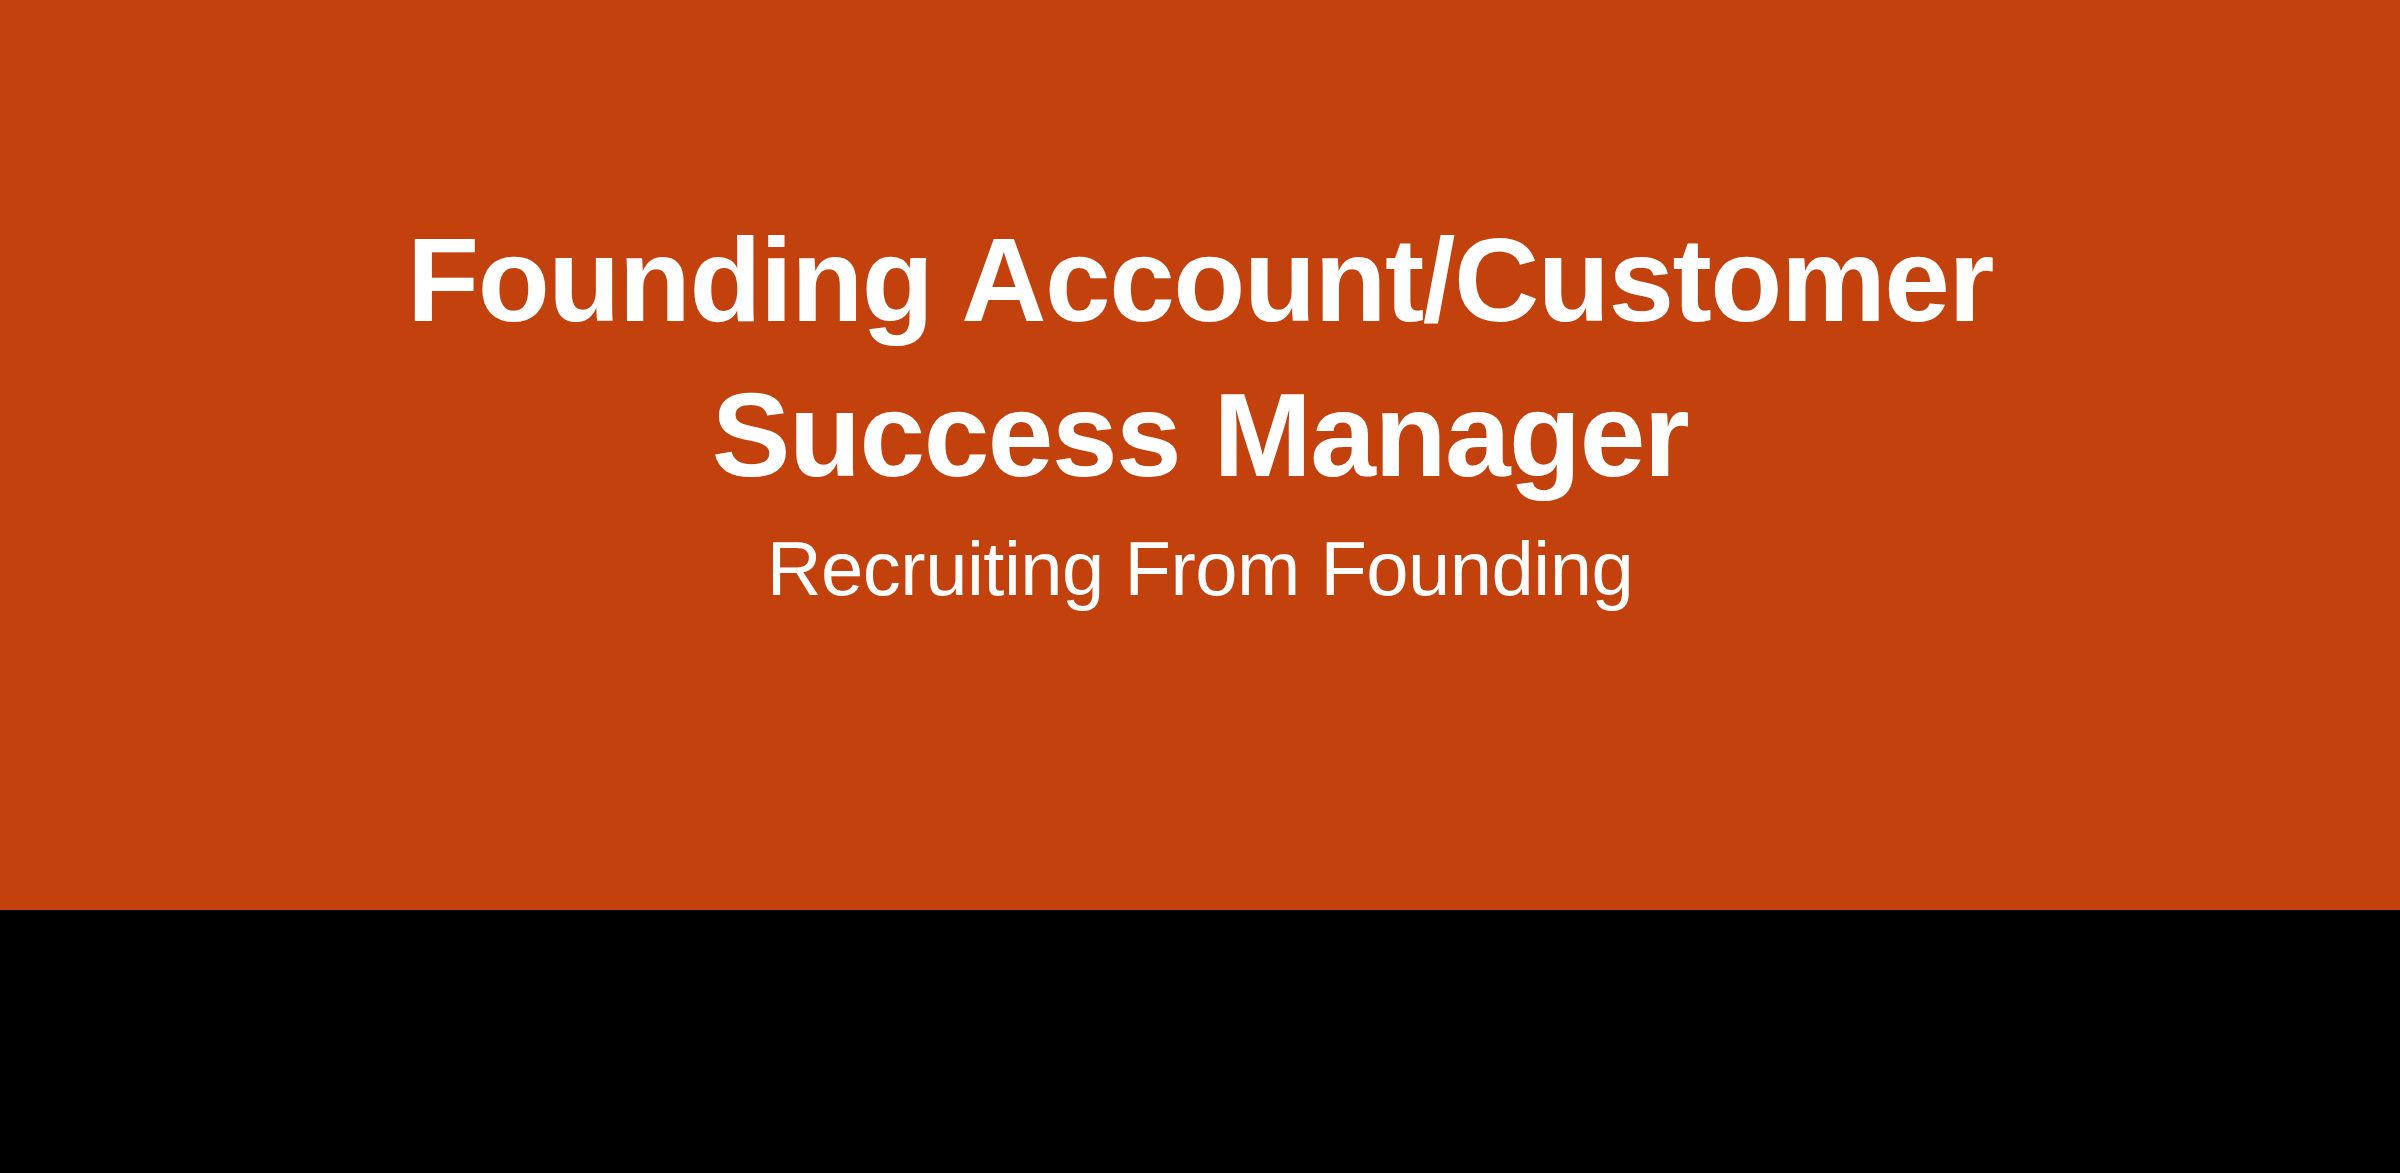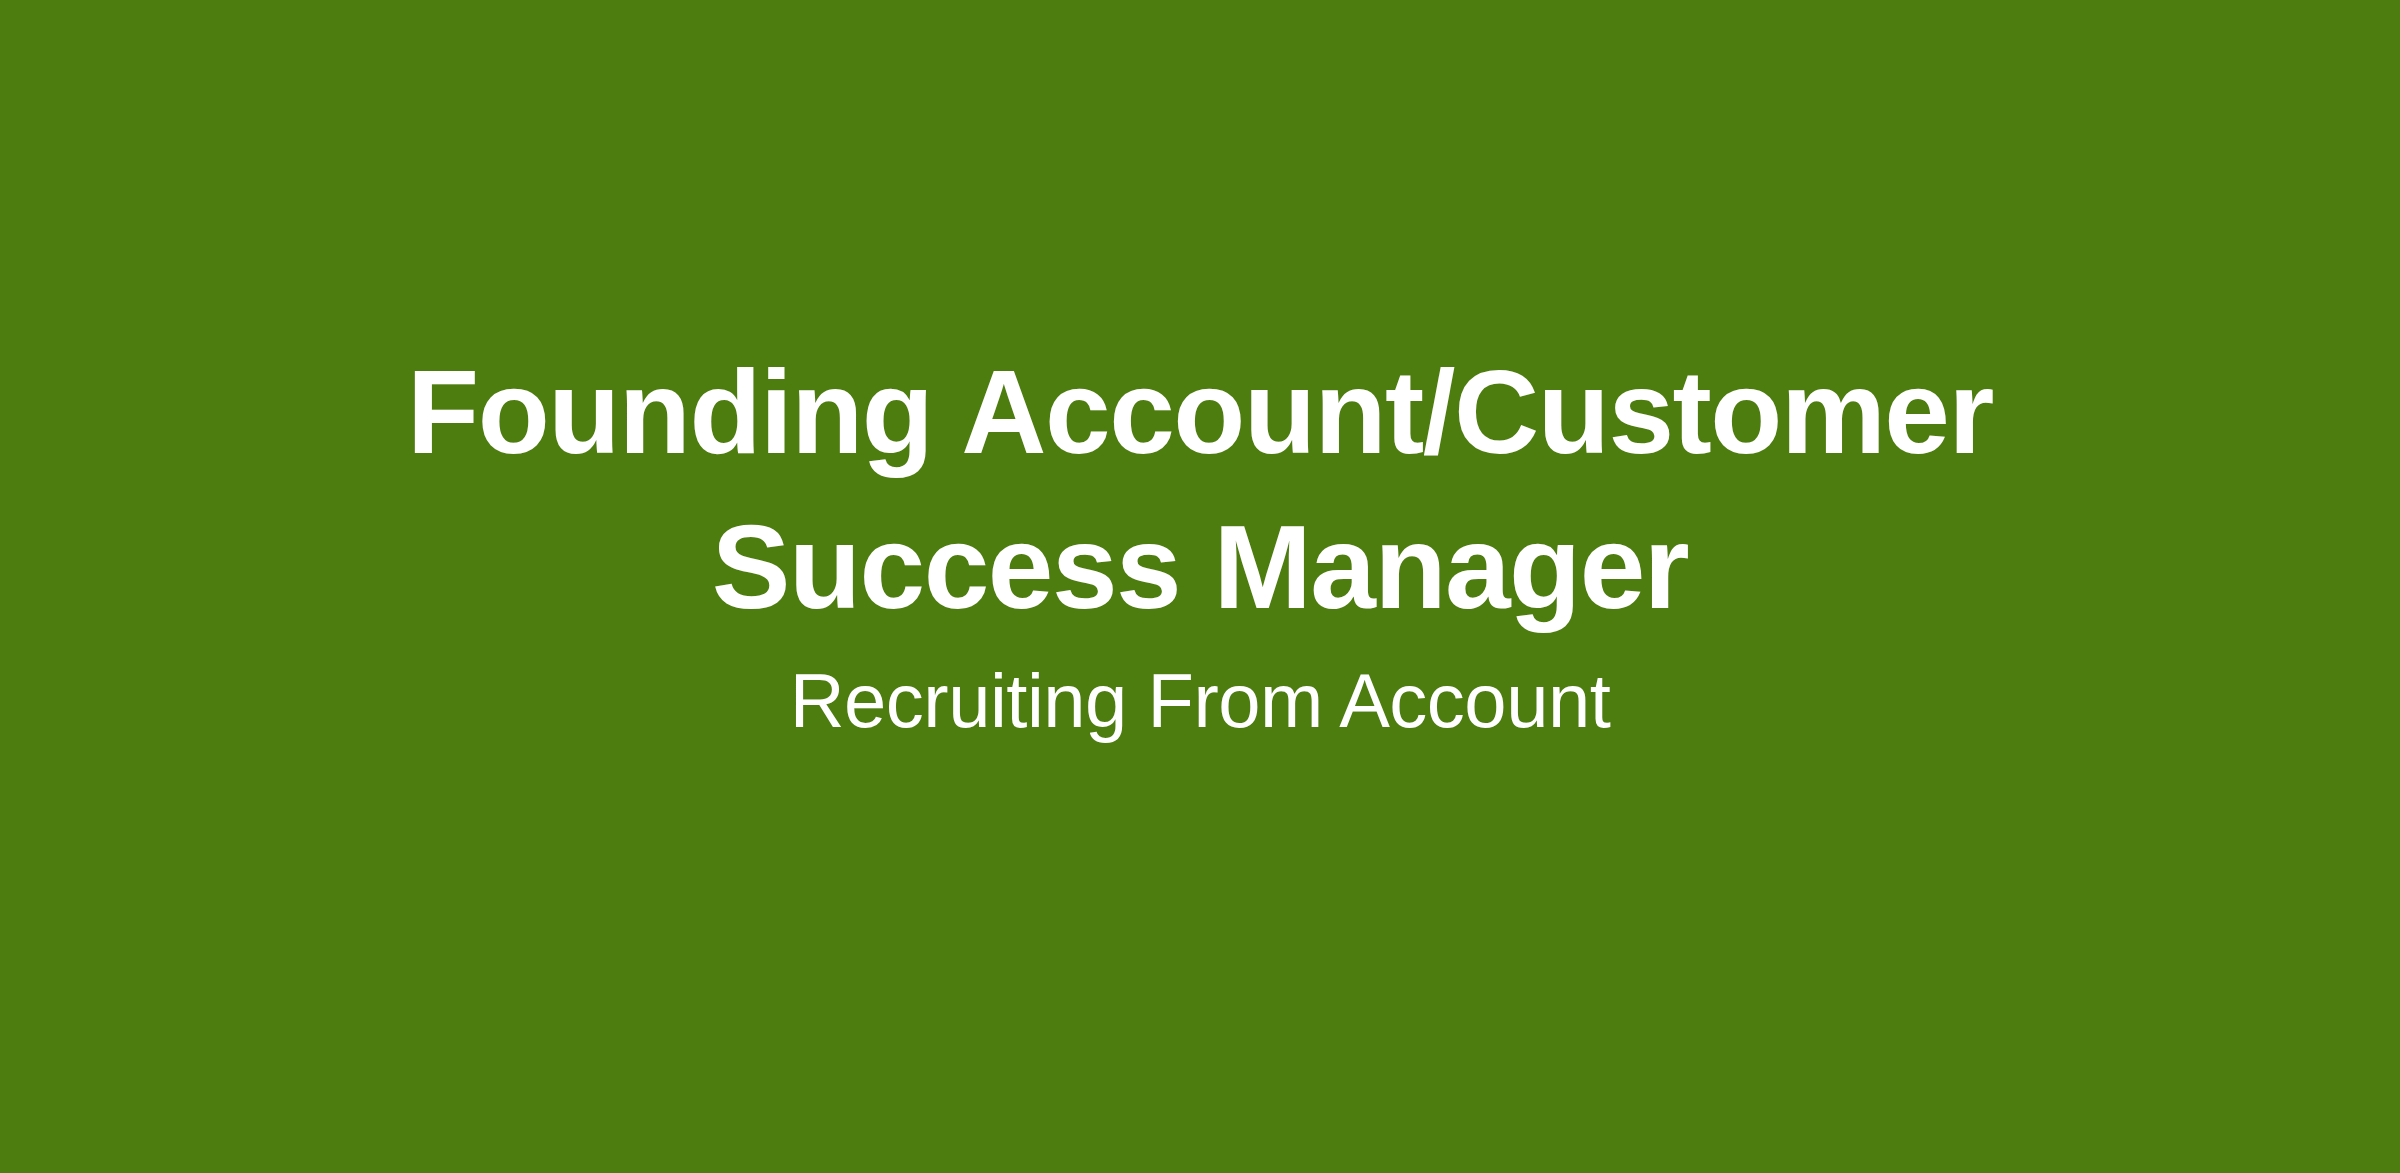--- a/index.html
+++ b/index.html
@@ -13,22 +13,22 @@
   body {
     background: #000000;
     font-family: "Liberation Sans", sans-serif;
     -webkit-font-smoothing: antialiased;
   }
 
   .slide {
     position: relative;
     box-sizing: border-box;
     width: 2400px;
-    height: 1173px;
-    background: #4d7c0f;
+    height: 910px;
+    background: #c2410c;
     overflow: hidden;
   }
 
   
   .content {
     position: absolute;
     left: 0;
     right: 0;
     top: 0;
     height: 100%;
@@ -63,15 +63,15 @@
     margin: 0;
     margin-top: 8px;
   }
 </style>
 </head>
 <body>
 
 <div class="slide">
   <div class="content">
     <h1 class="headline">Founding Account/Customer Success Manager</h1>
-    <p class="subhead">Recruiting From Account</p>
+    <p class="subhead">Recruiting From Founding</p>
   </div>
 </div>
 
 </body></html>

